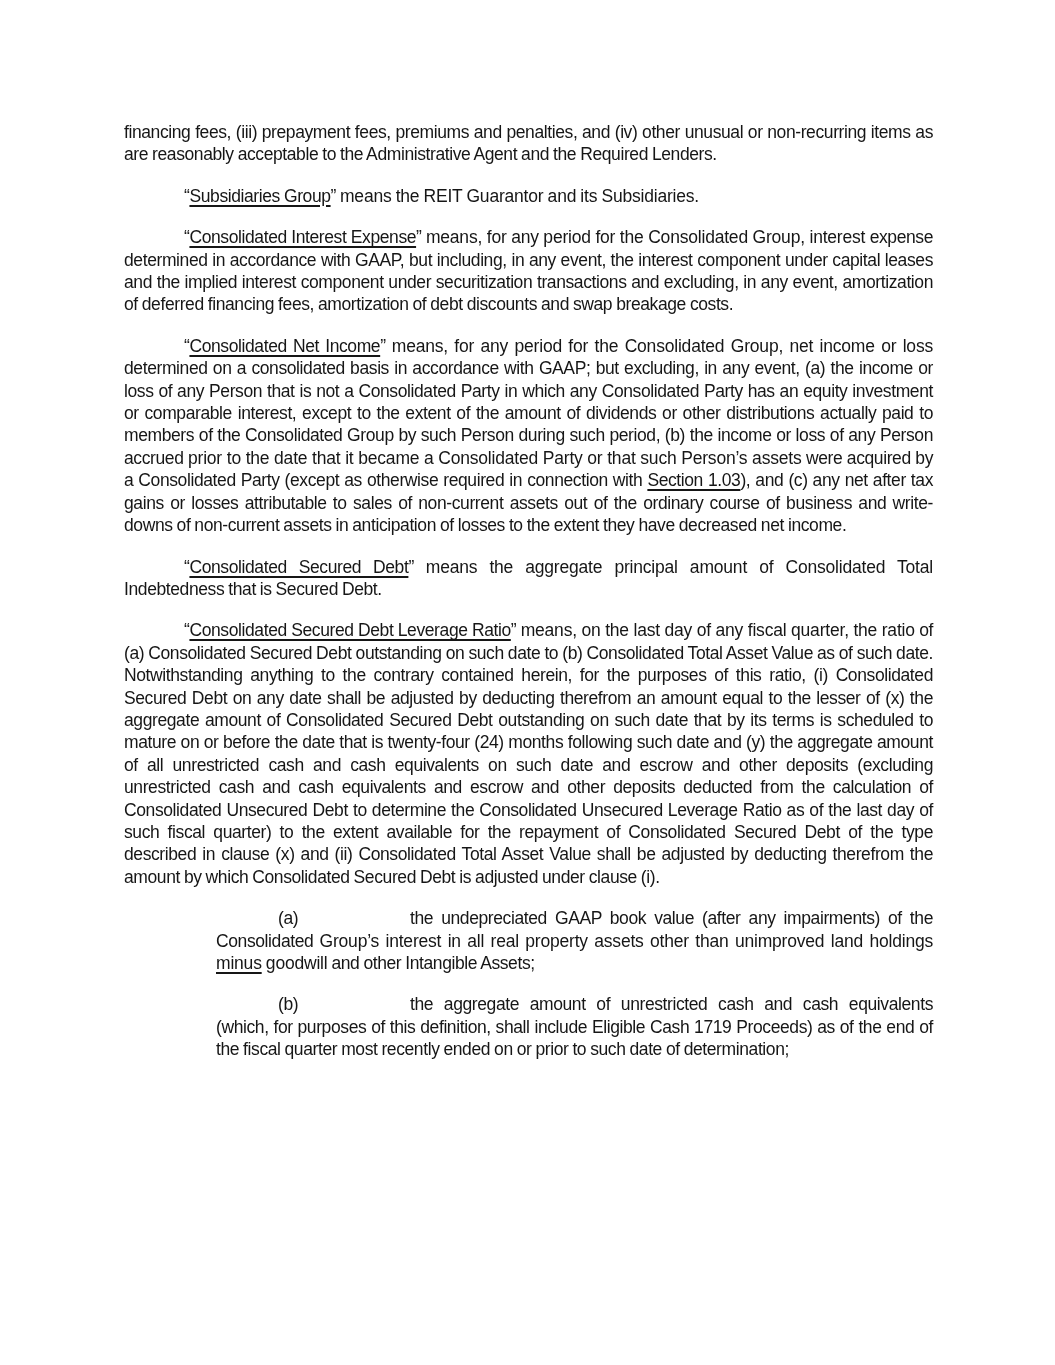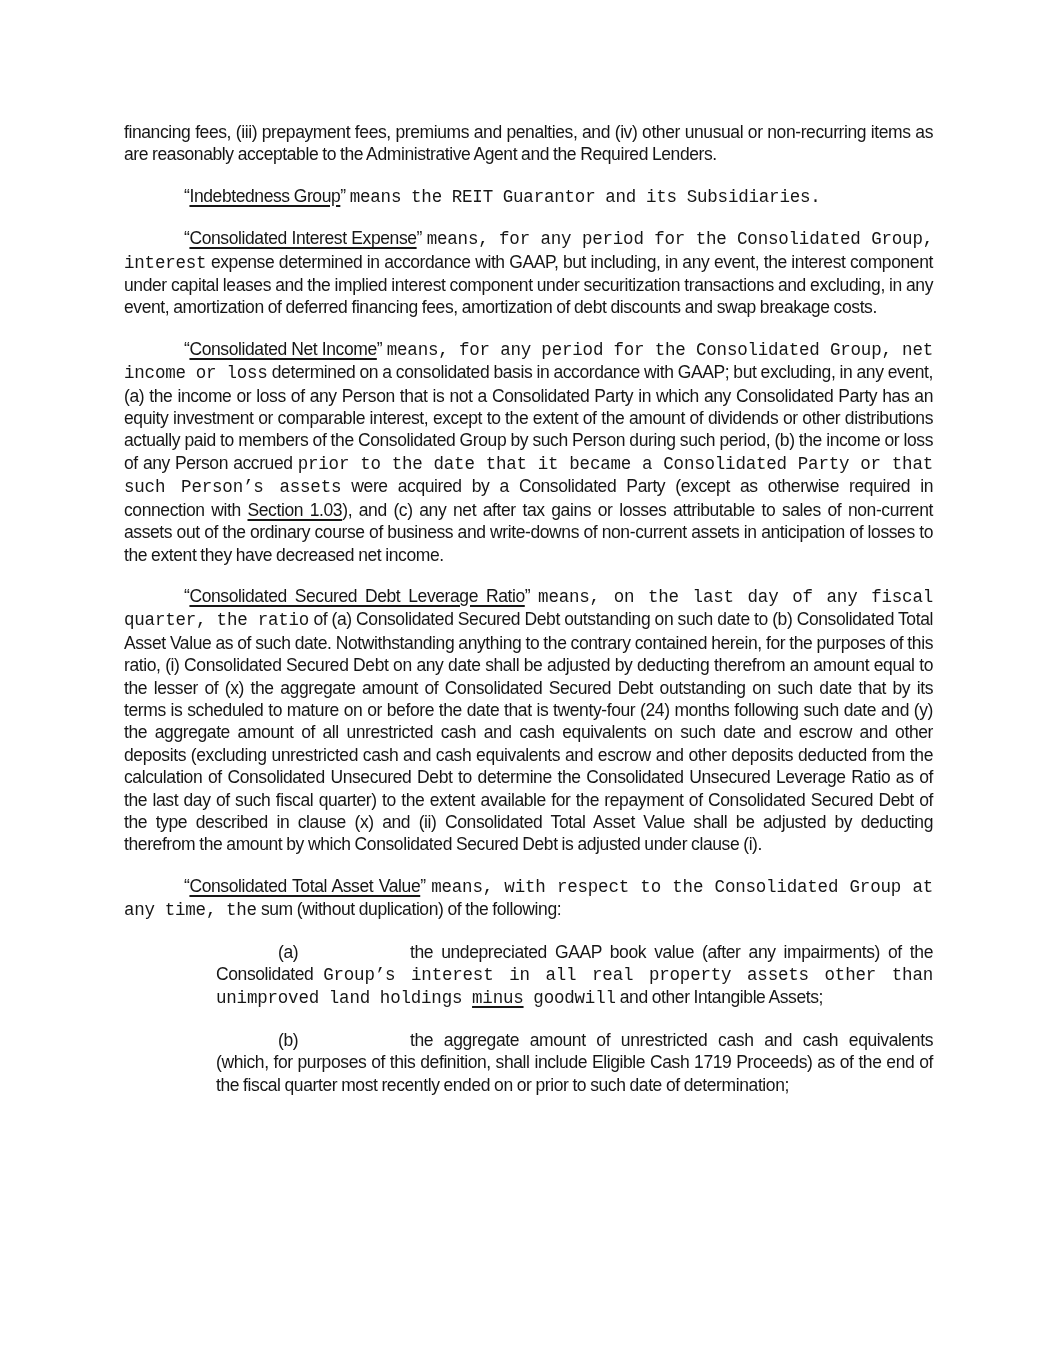--- a/index.html
+++ b/index.html
@@ -37,21 +37,21 @@
   p.para.sub {
     margin-left: 92px;
     text-indent: 62px;
   }
   .label {
     display: inline-block;
     width: 132px;
     text-indent: 0;
   }
   .seg.serif {
-    font-family: Liberation Mono, monospace;
+    font-family: Liberation Sans, sans-serif;
     letter-spacing: -0.2px;
   }
   .seg.u {
     text-decoration: underline;
     text-decoration-thickness: 1.5px;
     text-underline-offset: 2.5px;
   }
   .footer {
     position: absolute;
     left: 0;
@@ -62,22 +62,22 @@
     font-size: 18px;
     color: #161616;
   }
 </style>
 </head>
 <body>
 
 <div class="page">
   <div class="content" id="doc-body">
       <p class="para"><span class="seg">financing fees, (iii) prepayment fees, premiums and penalties, and (iv) other unusual or non-recurring items as are reasonably acceptable to the Administrative Agent and the Required Lenders.</span></p>
-      <p class="para indent"><span class="seg">“</span><span class="seg u">Indebtedness Group</span><span class="seg">” </span><span class="seg serif">means the REIT Guarantor and its Subsidiaries.</span></p>
+      <p class="para indent"><span class="seg">“</span><span class="seg u">Subsidiaries Group</span><span class="seg">” </span><span class="seg serif">means the REIT Guarantor and its Subsidiaries.</span></p>
       <p class="para indent"><span class="seg">“</span><span class="seg u">Consolidated Interest Expense</span><span class="seg">” </span><span class="seg serif">means, for any period for the Consolidated Group, interest</span><span class="seg"> expense determined in accordance with GAAP, but including, in any event, the interest component under capital leases and the implied interest component under securitization transactions and excluding, in any event, amortization of deferred financing fees, amortization of debt discounts and swap breakage costs.</span></p>
       <p class="para indent"><span class="seg">“</span><span class="seg u">Consolidated Net Income</span><span class="seg">” </span><span class="seg serif">means, for any period for the Consolidated Group, net income or loss</span><span class="seg"> determined on a consolidated basis in accordance with GAAP; but excluding, in any event, (a) the income or loss of any Person that is not a Consolidated Party in which any Consolidated Party has an equity investment or comparable interest, except to the extent of the amount of dividends or other distributions actually paid to members of the Consolidated Group by such Person during such period, (b) the income or loss of any Person accrued </span><span class="seg serif">prior to the date that it became a Consolidated Party or that such Person’s assets</span><span class="seg"> were acquired by a Consolidated Party (except as otherwise required in connection with </span><span class="seg u">Section 1.03</span><span class="seg">), and (c) any net after tax gains or losses attributable to sales of non-current assets out of the ordinary course of business and write-downs of non-current assets in anticipation of losses to the extent they have decreased net income.</span></p>
+      <p class="para indent"><span class="seg">“</span><span class="seg u">Consolidated Secured Debt</span><span class="seg">” </span><span class="seg serif">means the aggregate principal amount of Consolidated Total</span><span class="seg"> Indebtedness that is Secured Debt.</span></p>
       <p class="para indent"><span class="seg">“</span><span class="seg u">Consolidated Secured Debt Leverage Ratio</span><span class="seg">” </span><span class="seg serif">means, on the last day of any fiscal quarter, the ratio</span><span class="seg"> of (a) Consolidated Secured Debt outstanding on such date to (b) Consolidated Total Asset Value as of such date.  Notwithstanding anything to the contrary contained herein, for the purposes of this ratio, (i) Consolidated Secured Debt on any date shall be adjusted by deducting therefrom an amount equal to the lesser of (x) the aggregate amount of Consolidated Secured Debt outstanding on such date that by its terms is scheduled to mature on or before the date that is twenty-four (24) months following such date and (y) the aggregate amount of all unrestricted cash and cash equivalents on such date and escrow and other deposits (excluding unrestricted cash and cash equivalents and escrow and other deposits deducted from the calculation of Consolidated Unsecured Debt to determine the Consolidated Unsecured Leverage Ratio as of the last day of such fiscal quarter) to the extent available for the repayment of Consolidated Secured Debt of the type described in clause (x) and (ii) Consolidated Total Asset Value shall be adjusted by deducting therefrom the amount by which Consolidated Secured Debt is adjusted under clause (i).</span></p>
-      <p class="para indent"><span class="seg">“</span><span class="seg u">Consolidated Total Asset Value</span><span class="seg">” </span><span class="seg serif">means, with respect to the Consolidated Group at any time, the</span><span class="seg"> sum (without duplication) of the following:</span></p>
       <p class="para sub"><span class="label">(a)</span><span class="seg">the undepreciated GAAP book value (after any impairments) of the Consolidated </span><span class="seg serif">Group’s interest in all real property assets other than unimproved land holdings </span><span class="seg serif u">minus</span><span class="seg serif"> goodwill</span><span class="seg"> and other Intangible Assets;</span></p>
       <p class="para sub"><span class="label">(b)</span><span class="seg">the aggregate amount of unrestricted cash and cash equivalents (which, for purposes of this definition, shall include Eligible Cash 1719 Proceeds) as of the end of the fiscal quarter most recently ended on or prior to such date of determination;</span></p>
     </div>
   <div class="footer">8</div>
 </div>
 
 </body></html>

